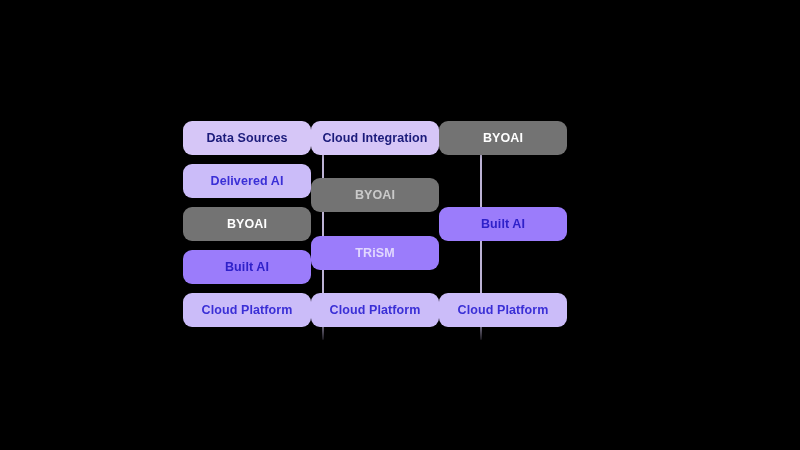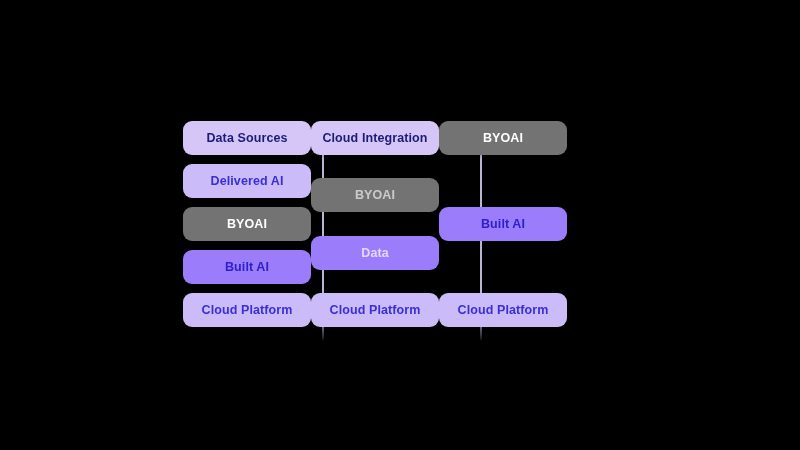--- a/index.html
+++ b/index.html
@@ -116,21 +116,21 @@
       <div class="cell cell-header">Data Sources</div>
       <div class="cell cell-light">Delivered AI</div>
       <div class="cell cell-accent">BYOAI</div>
       <div class="cell cell-mid">Built AI</div>
       <div class="cell cell-light">Cloud Platform</div>
     </div>
 
     <div class="column">
       <div class="cell cell-header">Cloud Integration</div>
       <div class="cell cell-accent faded-on-accent">BYOAI</div>
-      <div class="cell cell-mid faded-on-mid">Data</div>
+      <div class="cell cell-mid faded-on-mid">TRiSM</div>
       <div class="cell cell-light">Cloud Platform</div>
     </div>
 
     <div class="column">
       <div class="cell cell-accent">BYOAI</div>
       <div class="cell cell-mid">Built AI</div>
       <div class="cell cell-light">Cloud Platform</div>
     </div>
 
   </div>

